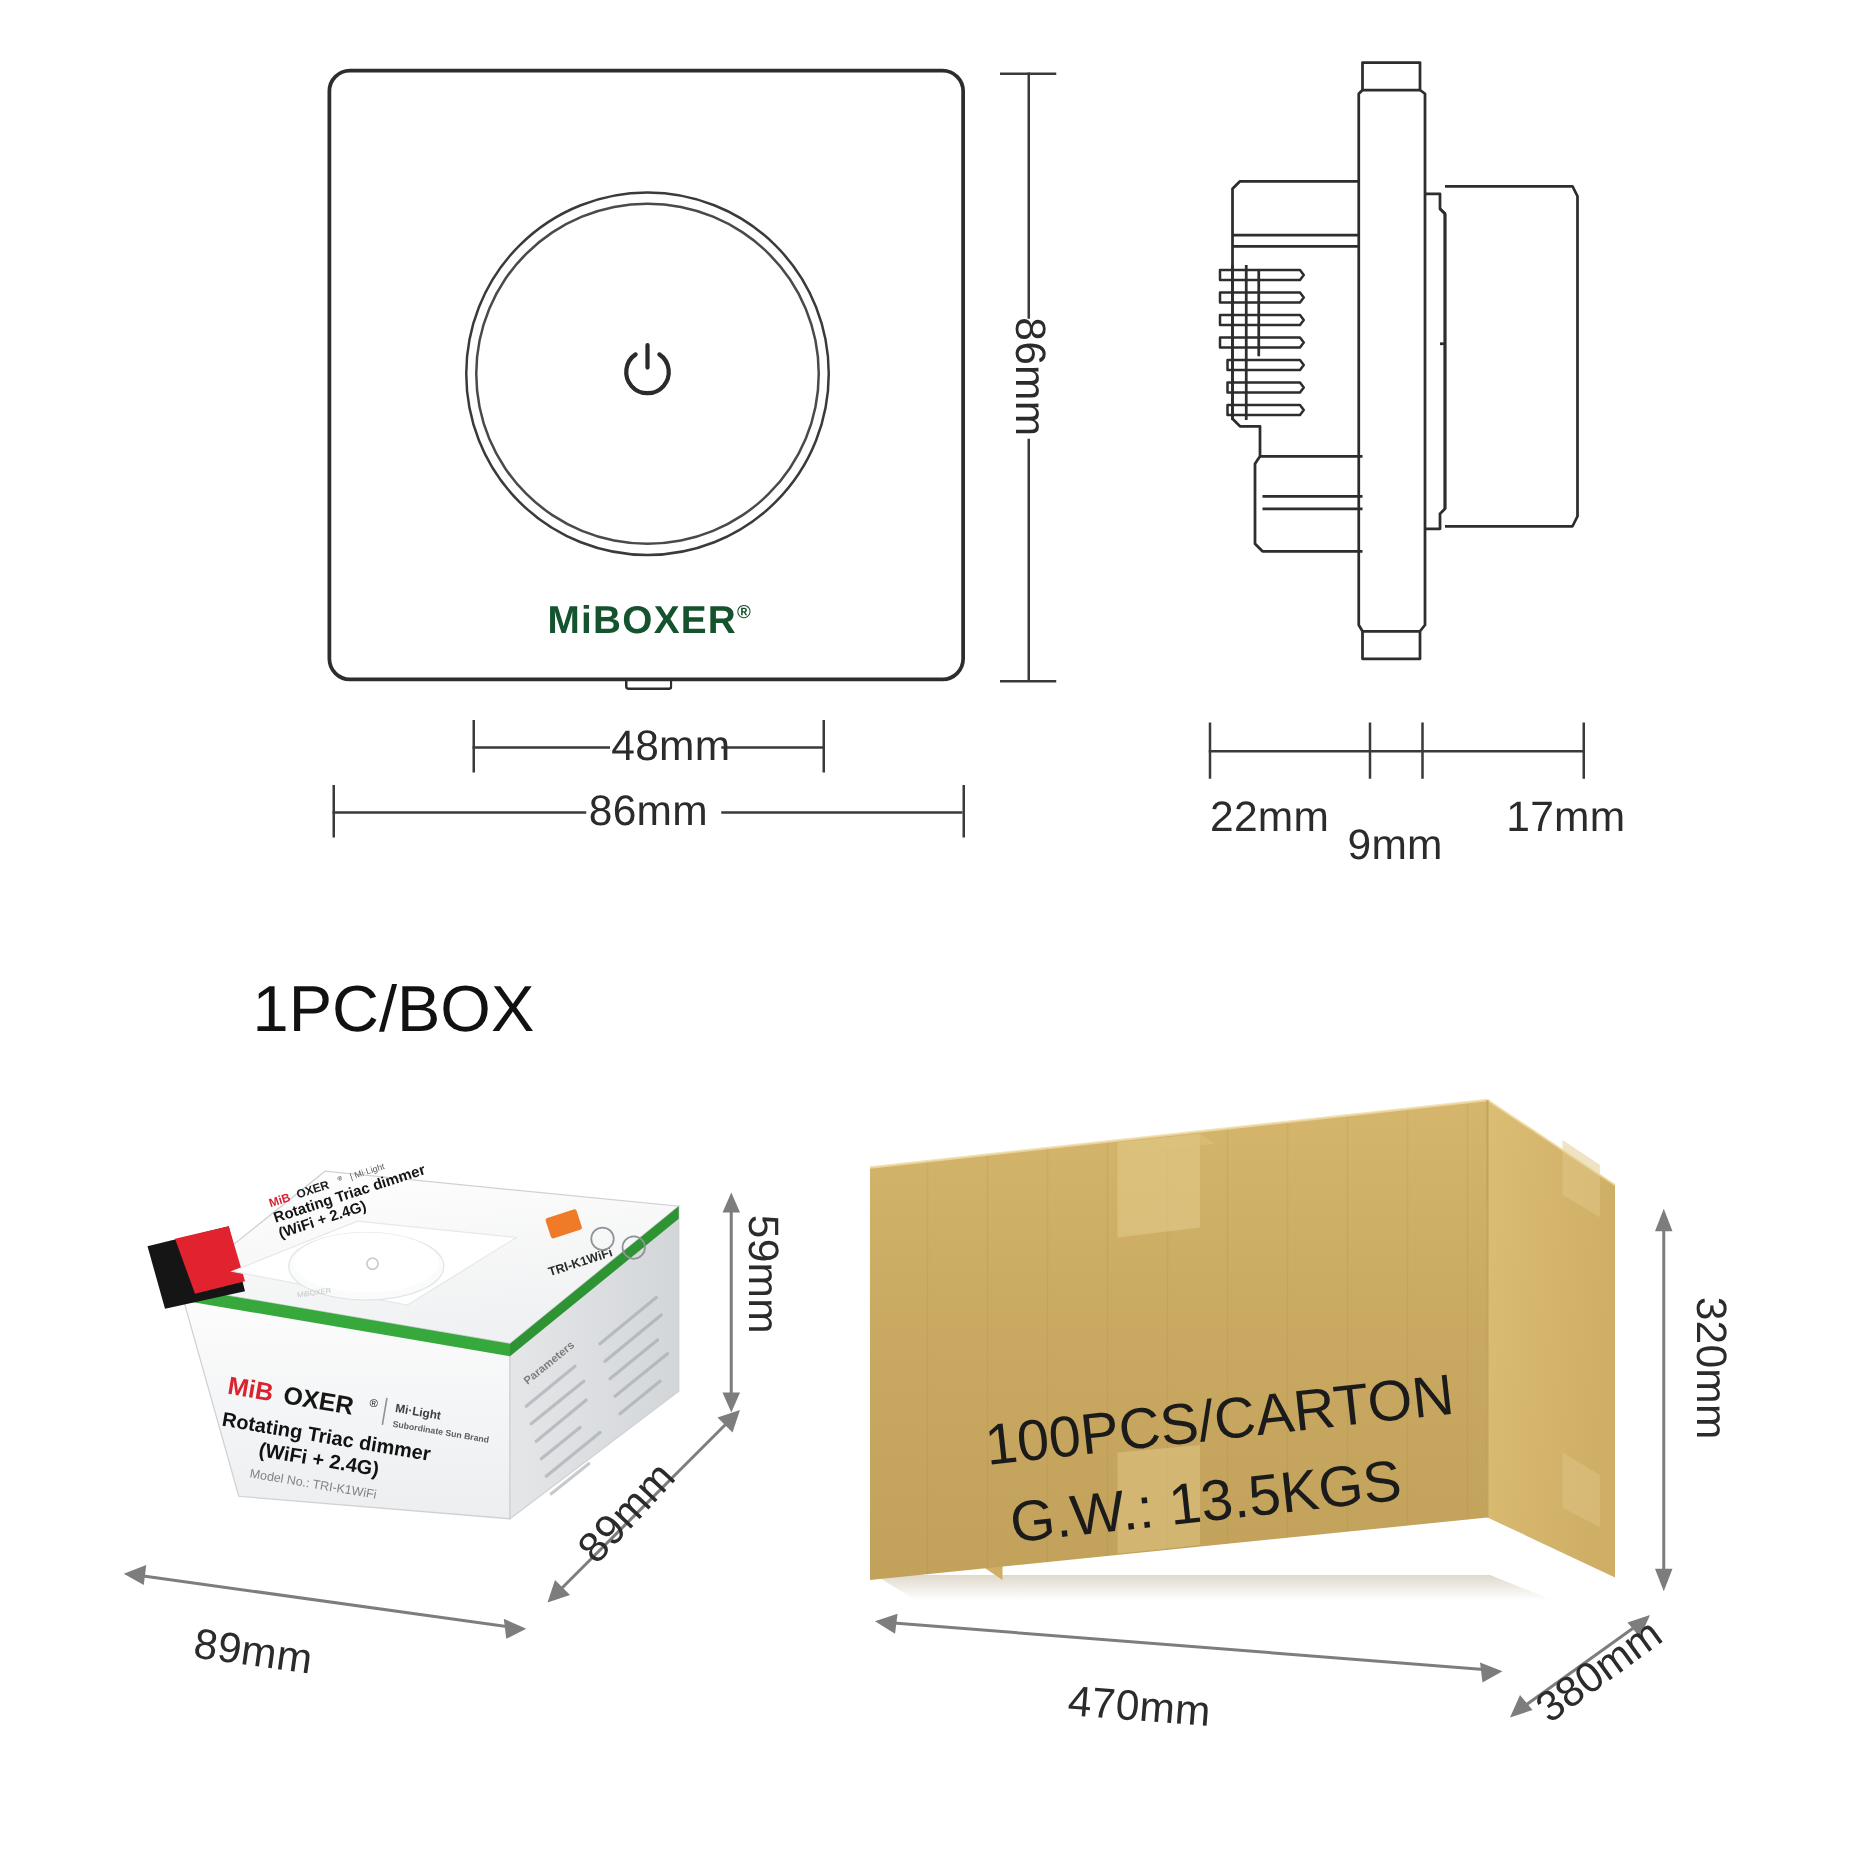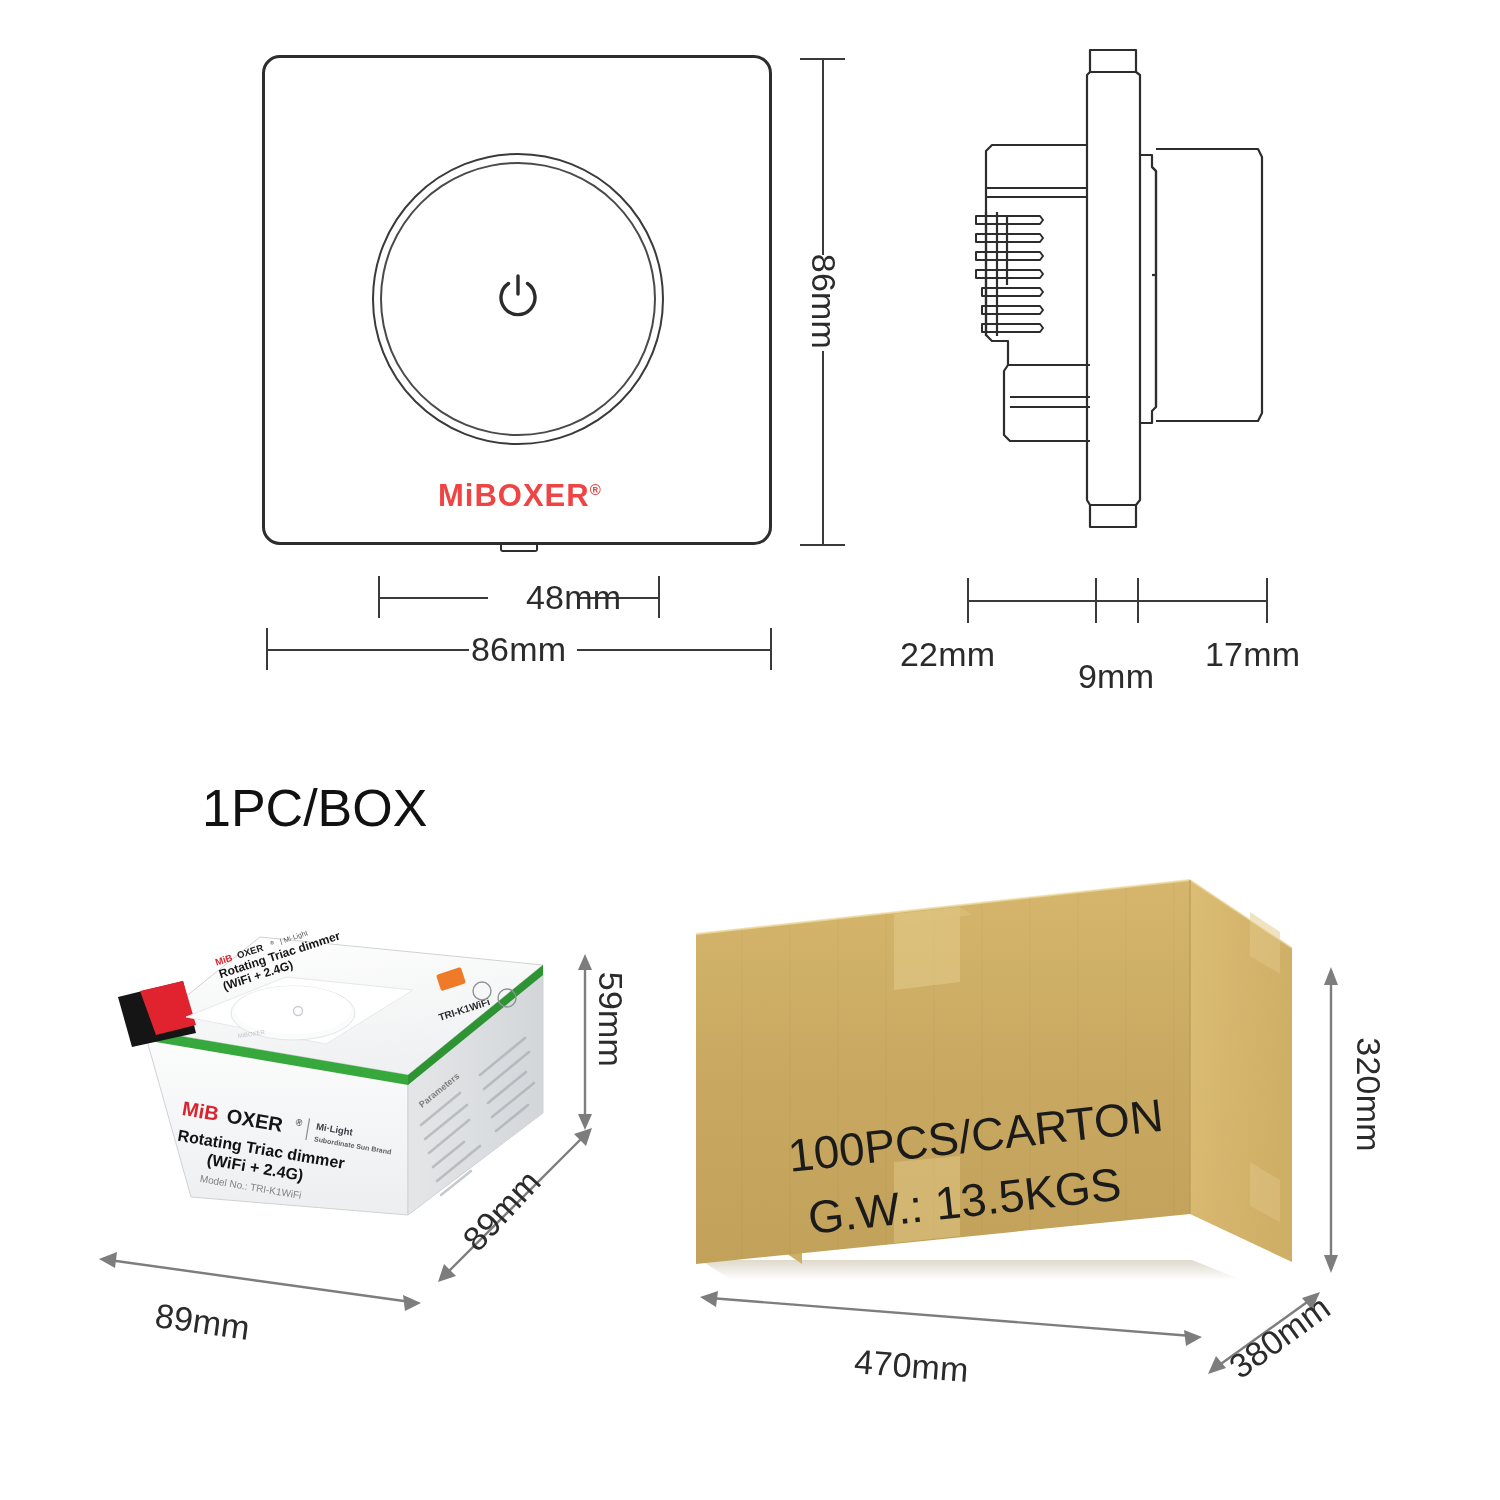--- a/index.html
+++ b/index.html
@@ -58,21 +58,21 @@
     border-radius: 50%;
     border: 2.5px solid #4a4a4a;
     box-sizing: border-box;
     background: #fff;
   }
   .brand-front {
     position: absolute;
     font-weight: bold;
     font-size: 31px;
     letter-spacing: 1px;
-    color: #ef4444;
+    color: #14532d;
     white-space: nowrap;
     font-family: "Liberation Sans", sans-serif;
   }
   .brand-front sup { font-size: 15px; vertical-align: super; }
 
   
   .headline {
     position: absolute;
     font-size: 52px;
     color: #111;
@@ -110,21 +110,21 @@
   <div class="vline" style="left:822px; top:58px; height:486px;"></div>
   <div class="tick-h" style="left:800px; top:58px; width:45px;"></div>
   <div class="tick-h" style="left:800px; top:544px; width:45px;"></div>
   <div class="abs" style="left:805px; top:255px; width:36px; height:96px; background:#fff;"></div>
   <div class="dim-text rot90 abs" style="left:758px; top:282px; width:130px; text-align:center;">86mm</div>
 
   <div class="hline" style="left:378px; top:597px; width:110px;"></div>
   <div class="hline" style="left:577px; top:597px; width:82px;"></div>
   <div class="tick-v" style="left:378px; top:576px; height:42px;"></div>
   <div class="tick-v" style="left:658px; top:576px; height:42px;"></div>
-  <div class="dim-text abs" style="left:489px; top:578px;margin-left:37px;">48mm</div>
+  <div class="dim-text abs" style="left:489px; top:578px;">48mm</div>
 
   <div class="hline" style="left:266px; top:649px; width:203px;"></div>
   <div class="hline" style="left:577px; top:649px; width:193px;"></div>
   <div class="tick-v" style="left:266px; top:628px; height:42px;"></div>
   <div class="tick-v" style="left:770px; top:628px; height:42px;"></div>
   <div class="dim-text abs" style="left:471px; top:630px;">86mm</div>
 
   <svg class="abs" style="left:940px; top:45px;" width="360" height="520" viewBox="0 0 360 520">
     <g fill="none" stroke="#2d2d2d" stroke-width="2.2" stroke-linejoin="round">
 
@@ -158,21 +158,21 @@
       <path d="M216 104 L318 104 L322 112 L322 368 L318 376 L216 376"></path>
       <line x1="216" y1="126" x2="216" y2="362"></line>
     </g>
   </svg>
 
   <div class="hline" style="left:967px; top:600px; width:300px;"></div>
   <div class="tick-v" style="left:967px; top:578px; height:45px;"></div>
   <div class="tick-v" style="left:1095px; top:578px; height:45px;"></div>
   <div class="tick-v" style="left:1137px; top:578px; height:45px;"></div>
   <div class="tick-v" style="left:1266px; top:578px; height:45px;"></div>
-  <div class="dim-text abs" style="left:900px; top:635px;">22mm</div>
+  <div class="dim-text abs" style="left:968px; top:635px;">22mm</div>
   <div class="dim-text abs" style="left:1078px; top:657px;">9mm</div>
   <div class="dim-text abs" style="left:1205px; top:635px;">17mm</div>
 
   <div class="headline" style="left:202px; top:778px;">1PC/BOX</div>
 
   <svg class="retail-wrap" style="left:88px; top:925px;" width="470" height="350" viewBox="0 0 470 350">
     <defs>
       <linearGradient id="boxTopG" x1="0" y1="0" x2="0.3" y2="1">
         <stop offset="0" stop-color="#ffffff"></stop>
         <stop offset="1" stop-color="#f0f1f2"></stop>

